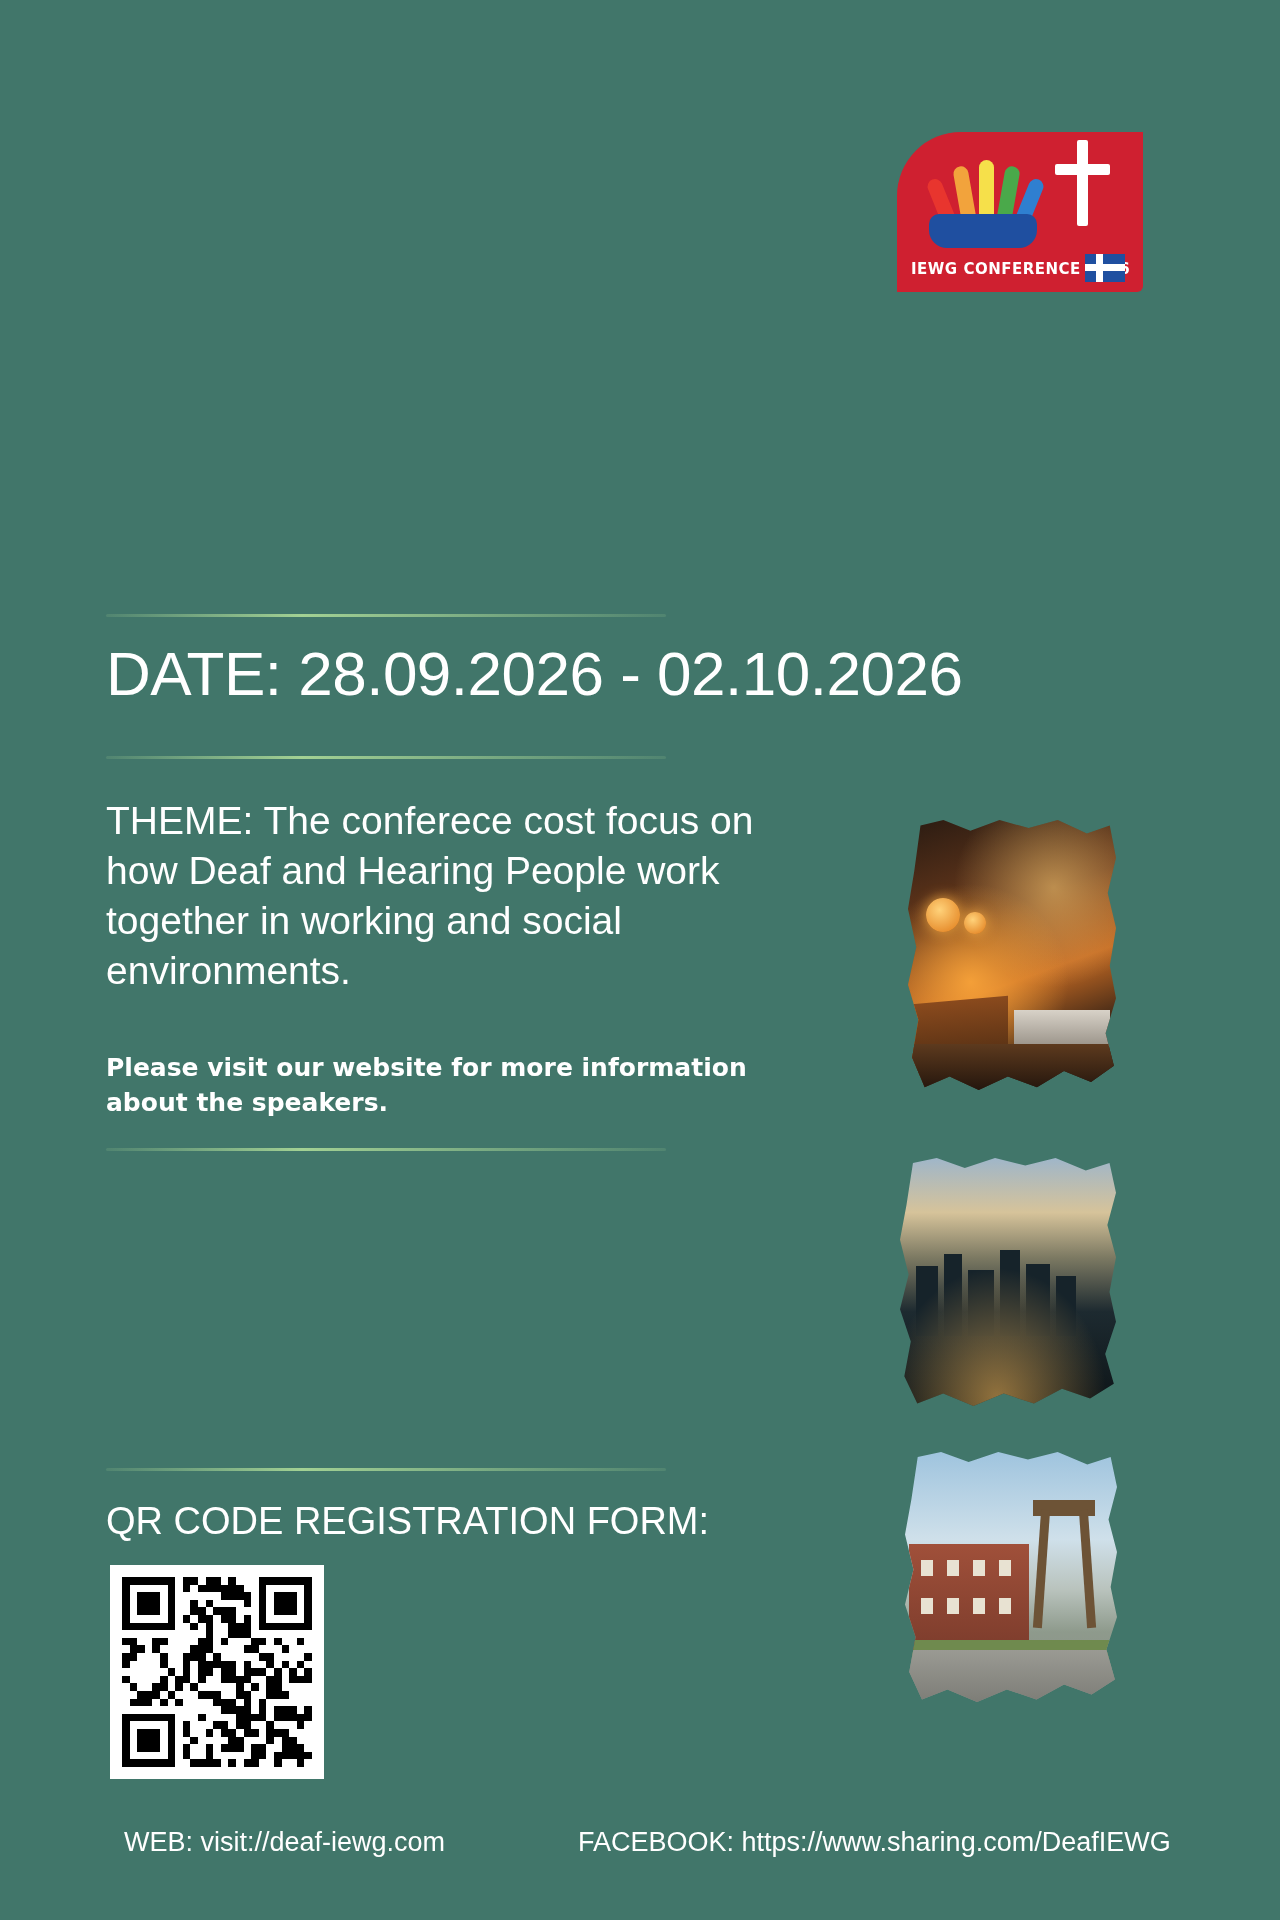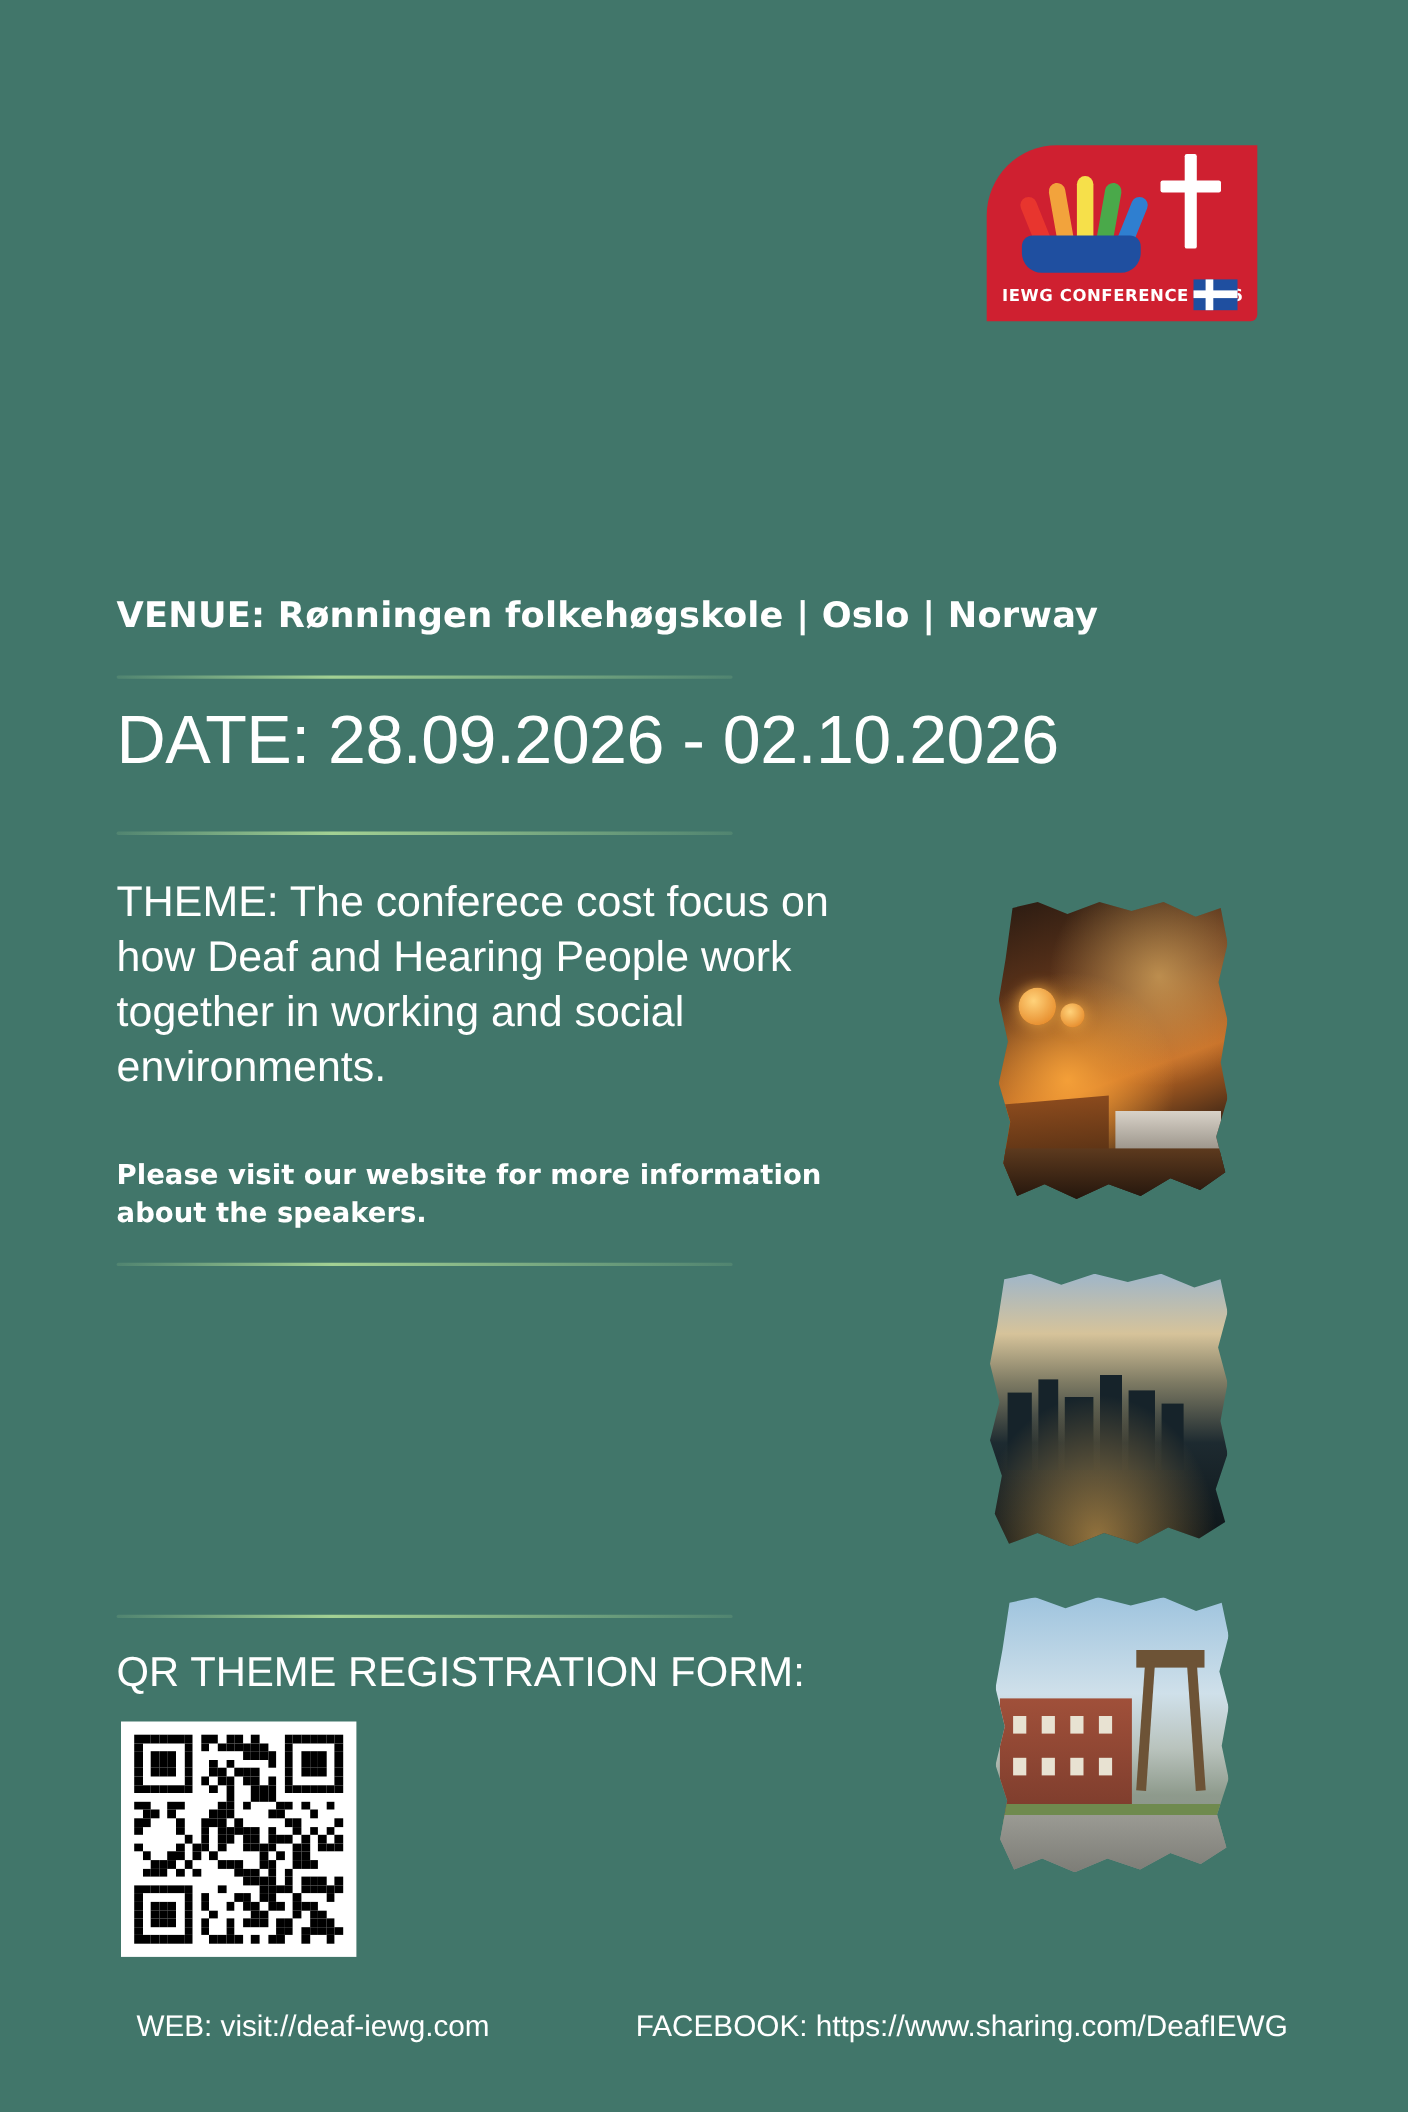--- a/index.html
+++ b/index.html
@@ -376,37 +376,36 @@
       <div class="finger" style="left:104px; height:44px; background:#2f7fd0; transform:rotate(22deg);"></div>
       <div class="palm"></div>
     </div>
     <div class="logo-text">IEWG CONFERENCE 2026</div>
     <div class="logo-flag">
       <div class="fh"></div>
       <div class="fv"></div>
     </div>
   </div>
 
-  <div class="venue">VENUE: Rønningen folkehøgskole |  Oslo | Norway</div>
 
   <div class="divider" style="left:106px; top:614px; width:560px;"></div>
 
   <div class="date">DATE: 28.09.2026 - 02.10.2026</div>
 
   <div class="divider" style="left:106px; top:756px; width:560px;"></div>
 
   <div class="theme">THEME: The conferece cost focus on how Deaf and Hearing People work together in working and social environments.</div>
   <div class="website-note">Please visit our website for more information about the speakers.</div>
 
   <div class="divider" style="left:106px; top:1148px; width:560px;"></div>
 
 
   <div class="divider" style="left:106px; top:1468px; width:560px;"></div>
 
-  <div class="qr-heading">QR THEME REGISTRATION FORM:</div>
+  <div class="qr-heading">QR CODE REGISTRATION FORM:</div>
   <div class="qr-box">
     <div class="qr-canvas" id="qr-canvas">
         <div class="qr-cell" style="left: 0px; top: 0px; width: 7.6px; height: 7.6px;"></div>
         <div class="qr-cell" style="left: 7.6px; top: 0px; width: 7.6px; height: 7.6px;"></div>
         <div class="qr-cell" style="left: 15.2px; top: 0px; width: 7.6px; height: 7.6px;"></div>
         <div class="qr-cell" style="left: 22.8px; top: 0px; width: 7.6px; height: 7.6px;"></div>
         <div class="qr-cell" style="left: 30.4px; top: 0px; width: 7.6px; height: 7.6px;"></div>
         <div class="qr-cell" style="left: 38px; top: 0px; width: 7.6px; height: 7.6px;"></div>
         <div class="qr-cell" style="left: 45.6px; top: 0px; width: 7.6px; height: 7.6px;"></div>
         <div class="qr-cell" style="left: 60.8px; top: 0px; width: 7.6px; height: 7.6px;"></div>

